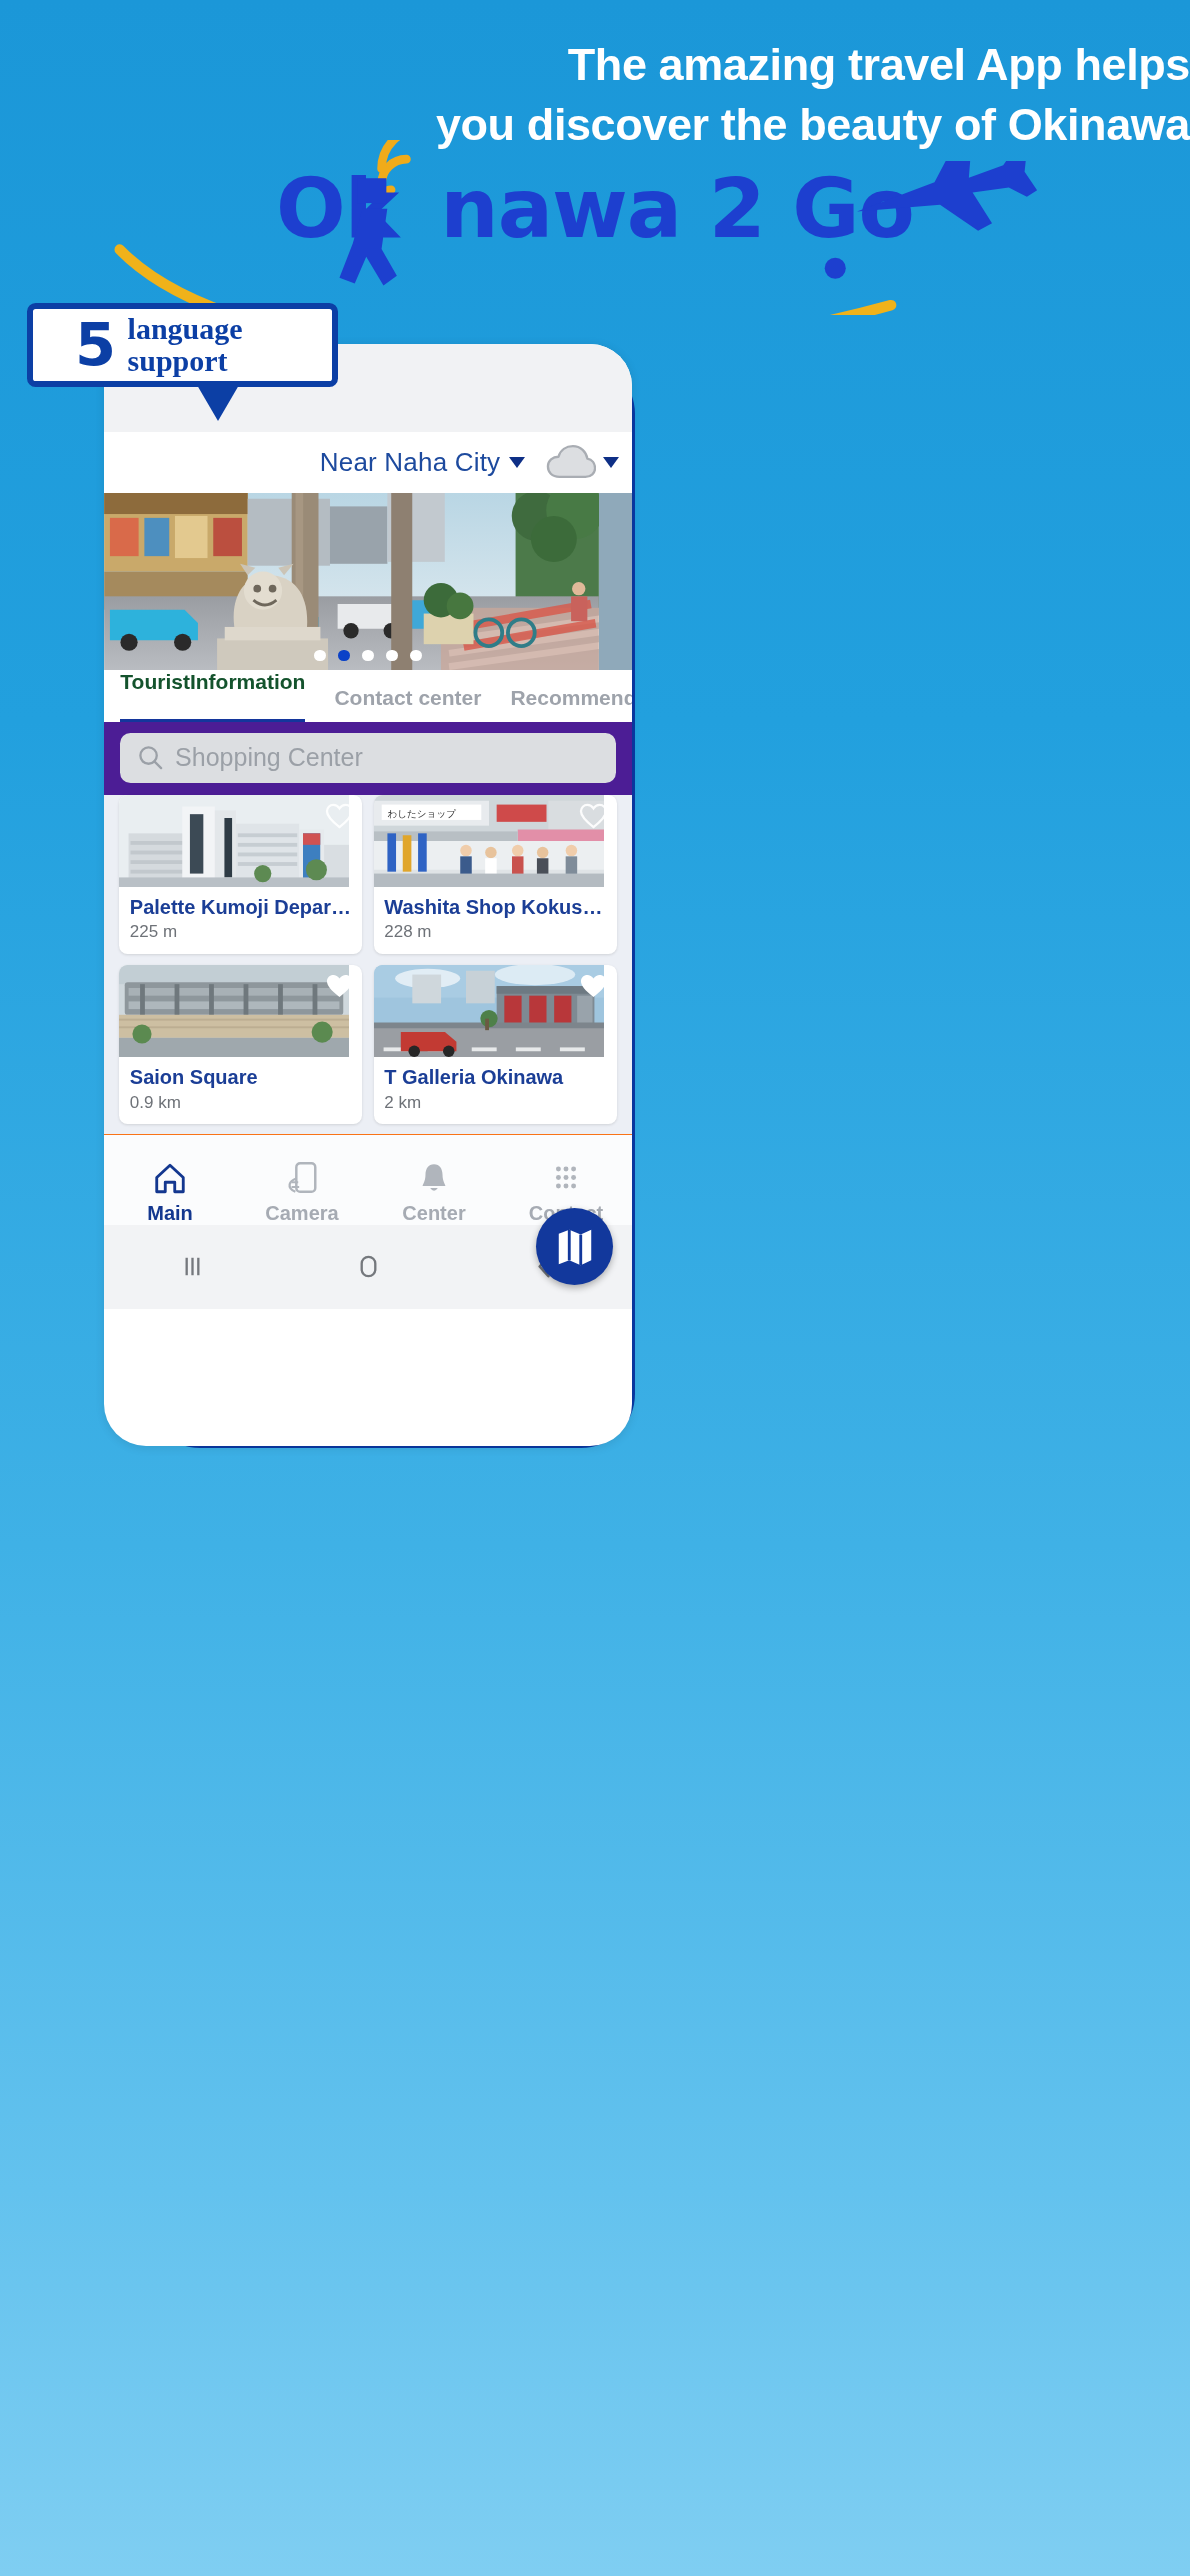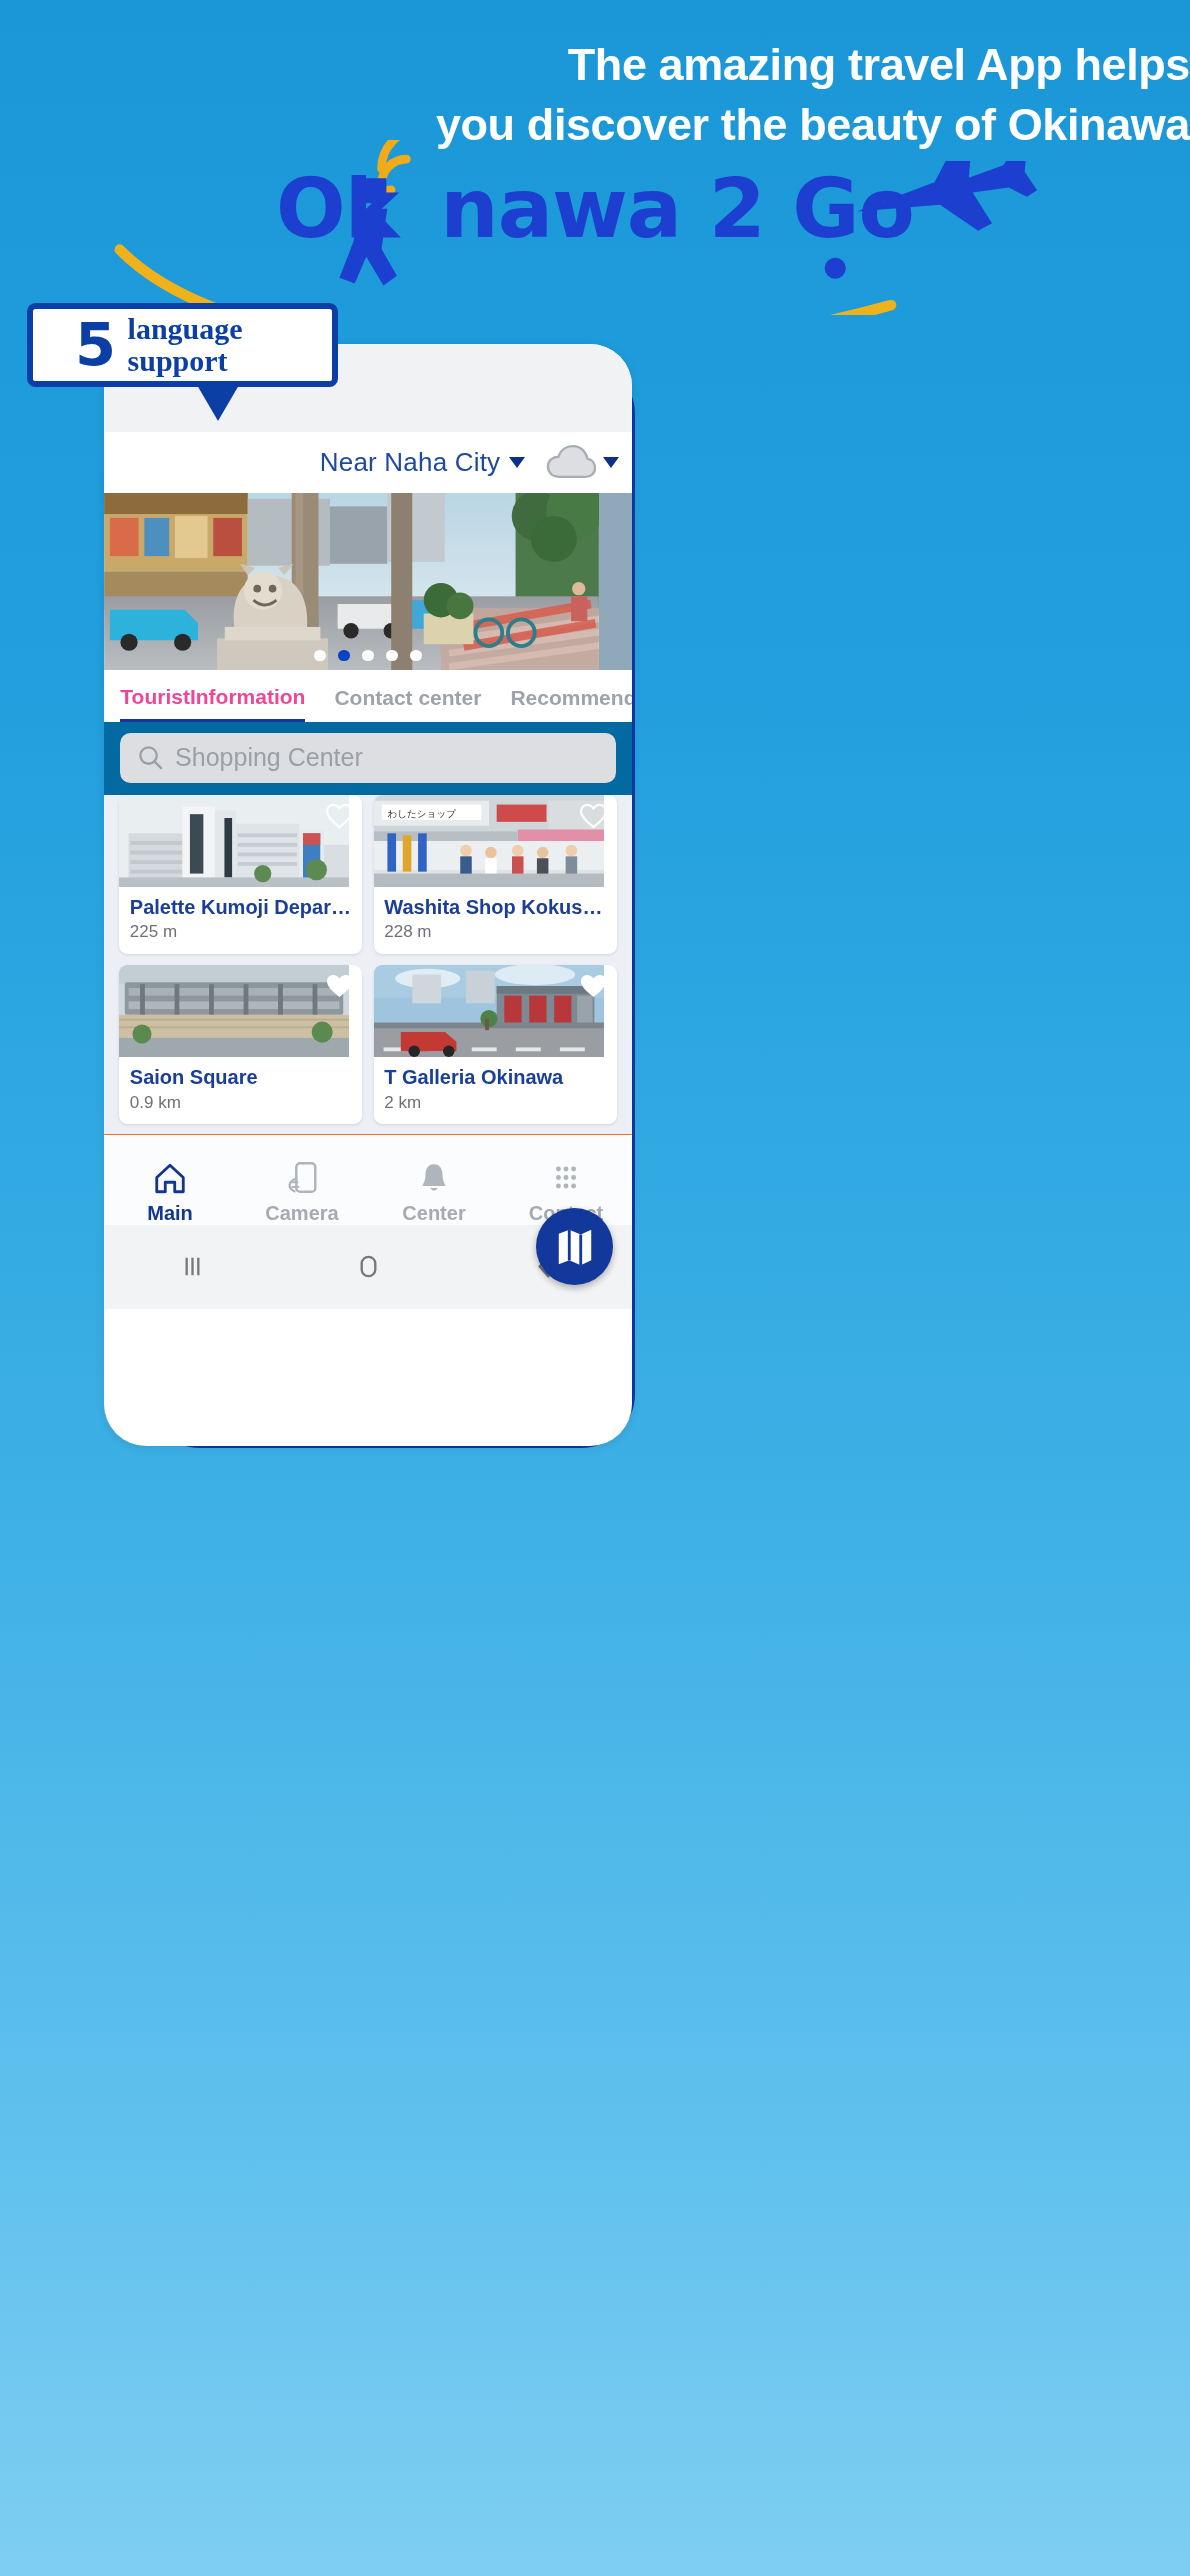--- a/index.html
+++ b/index.html
@@ -90,24 +90,24 @@
 
   
   .tabs{
     display:flex;align-items:flex-end;height:52px;background:#fff;
     padding-left:16.3px;box-sizing:border-box;position:relative;
   }
   .tab{
     font-size:21px;color:#9ea3ab;font-weight:bold;padding:0 0 12.5px 0;
     margin-right:29px;white-space:nowrap;
   }
-  .tab.active{color:#ec4899;border-bottom:3.8px solid #14369c;padding-bottom:10px;}
-
-  
-  .searchwrap{background:#0369a1;padding:10.5px 16.3px 12.5px 16.3px;}
+  .tab.active{color:#14532d;border-bottom:3.8px solid #14369c;padding-bottom:25px;}
+
+  
+  .searchwrap{background:#4c1d95;padding:10.5px 16.3px 12.5px 16.3px;}
   .search{
     background:#dcdee1;border-radius:10.5px;height:50px;display:flex;
     align-items:center;padding-left:16.3px;gap:11.5px;
   }
   .search-ph{color:#9ba0a7;font-size:25px;}
 
   
   .cards{
     background:#eceff5;padding:0 15.3px 9.6px 15.3px;
     display:grid;grid-template-columns:1fr 1fr;gap:11.5px;

